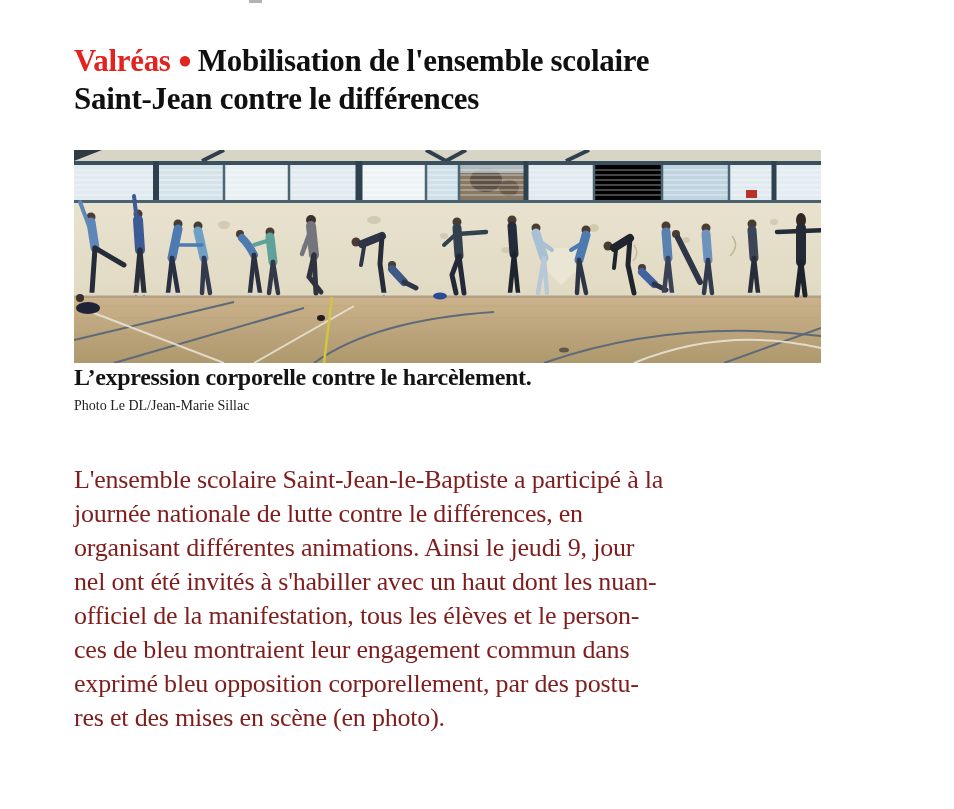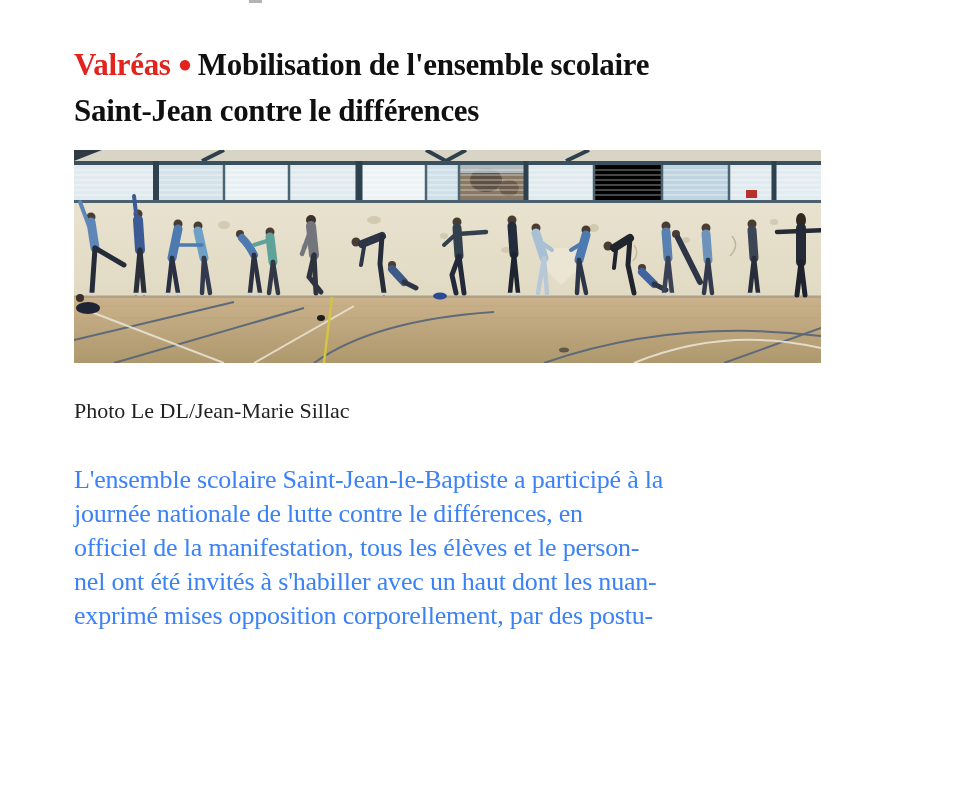--- a/index.html
+++ b/index.html
@@ -1,32 +1,32 @@
 <!DOCTYPE html>
 <html><head>
 <meta charset="utf-8">
 <style>
   html,body{margin:0;padding:0;}
   body{background:#ffffff;}
   .page{position:relative;width:954px;height:809px;background:#ffffff;overflow:hidden;
         font-family:"Liberation Serif","DejaVu Serif",serif;}
   .top-artifact{position:absolute;left:249px;top:0;width:13px;height:3px;background:#b3b3b3;}
   .headline{position:absolute;left:74px;top:20px;width:820px;
-            font-size:31px;font-weight:700;line-height:46px;letter-spacing:-0.3px;color:#101010;}
+            font-size:31px;font-weight:700;line-height:38px;letter-spacing:-0.3px;color:#101010;}
   .headline .hl-line{display:block;}
   .kicker{color:#e2231e;}
   .bullet{color:#e2231e;font-size:24px;vertical-align:3px;margin:0 6px 0 7px;}
   .photo{position:absolute;left:74px;top:150px;width:747px;height:213px;margin:0;padding:0;}
   .photo svg{display:block;width:747px;height:213px;filter:blur(0.7px) saturate(0.92);}
   .caption{position:absolute;left:74px;top:364px;width:800px;
            font-size:24px;font-weight:700;letter-spacing:-0.3px;color:#141414;}
   .credit{position:absolute;left:74px;top:398px;width:800px;
-          font-size:22px;font-weight:400;color:#222222;}
+          font-size:14px;font-weight:400;color:#222222;}
   .body-text{position:absolute;left:74px;top:463px;width:820px;
-             font-size:26px;line-height:34px;letter-spacing:-0.2px;color:#3b82f6;}
+             font-size:26px;line-height:34px;letter-spacing:-0.2px;color:#7f1d1d;}
   .bodyline{white-space:nowrap;}
 </style>
 </head>
 <body>
 
 <div class="page">
 
   <div class="top-artifact"></div>
 
   <h1 class="headline">
@@ -247,23 +247,27 @@
             <line x1="174" y1="144" x2="188" y2="144"></line>
           <line x1="306" y1="144" x2="314" y2="144"></line>
             <line x1="434" y1="144" x2="446" y2="144"></line>
           <line x1="588" y1="144" x2="600" y2="144"></line>
             <line x1="674" y1="144" x2="686" y2="144"></line>
         </g>
       </g>
     </svg>
   </figure>
 
+  <div class="caption">L’expression corporelle contre le harcèlement.</div>
   <div class="credit">Photo Le DL/Jean-Marie Sillac</div>
 
   <div class="body-text">
     <div class="bodyline">L'ensemble scolaire Saint-Jean-le-Baptiste a participé à la</div>
     <div class="bodyline">journée nationale de lutte contre le différences, en</div>
+    <div class="bodyline">organisant différentes animations. Ainsi le jeudi 9, jour</div>
+    <div class="bodyline">nel ont été invités à s'habiller avec un haut dont les nuan-</div>
     <div class="bodyline">officiel de la manifestation, tous les élèves et le person-</div>
-    <div class="bodyline">nel ont été invités à s'habiller avec un haut dont les nuan-</div>
-    <div class="bodyline">exprimé mises opposition corporellement, par des postu-</div>
+    <div class="bodyline">ces de bleu montraient leur engagement commun dans</div>
+    <div class="bodyline">exprimé bleu opposition corporellement, par des postu-</div>
+    <div class="bodyline">res et des mises en scène (en photo).</div>
   </div>
 
 </div>
 
 </body></html>

